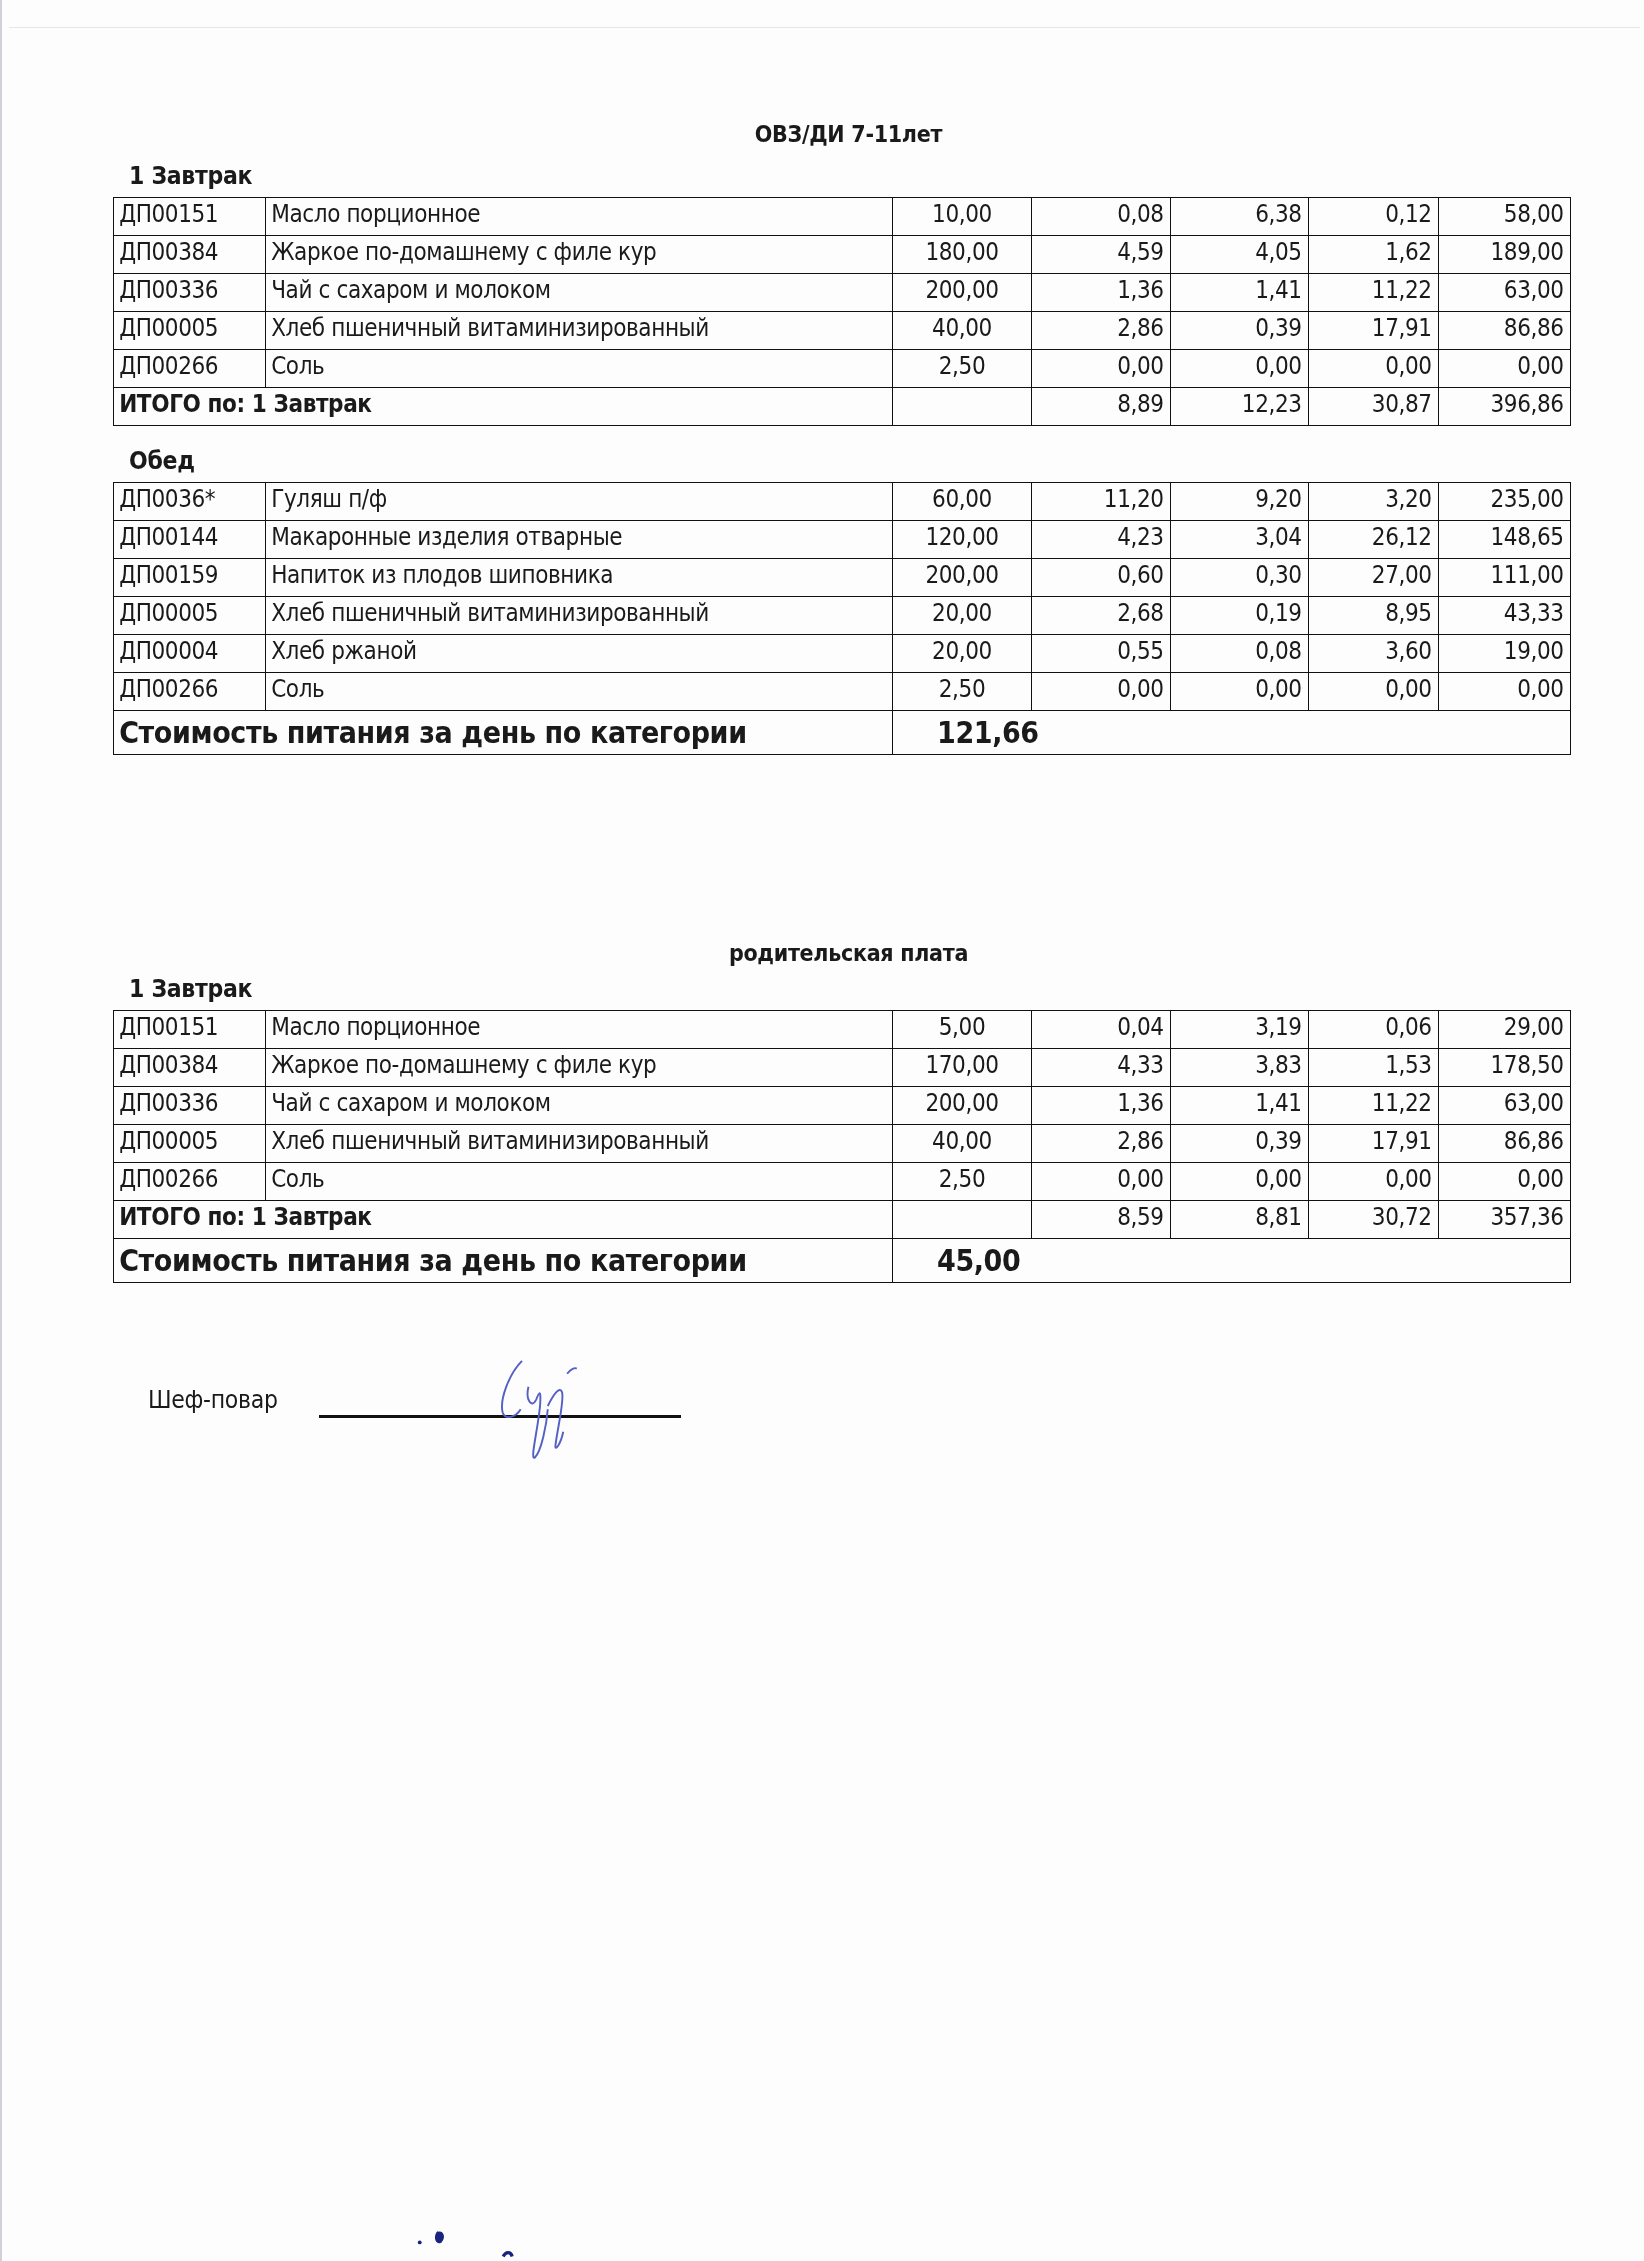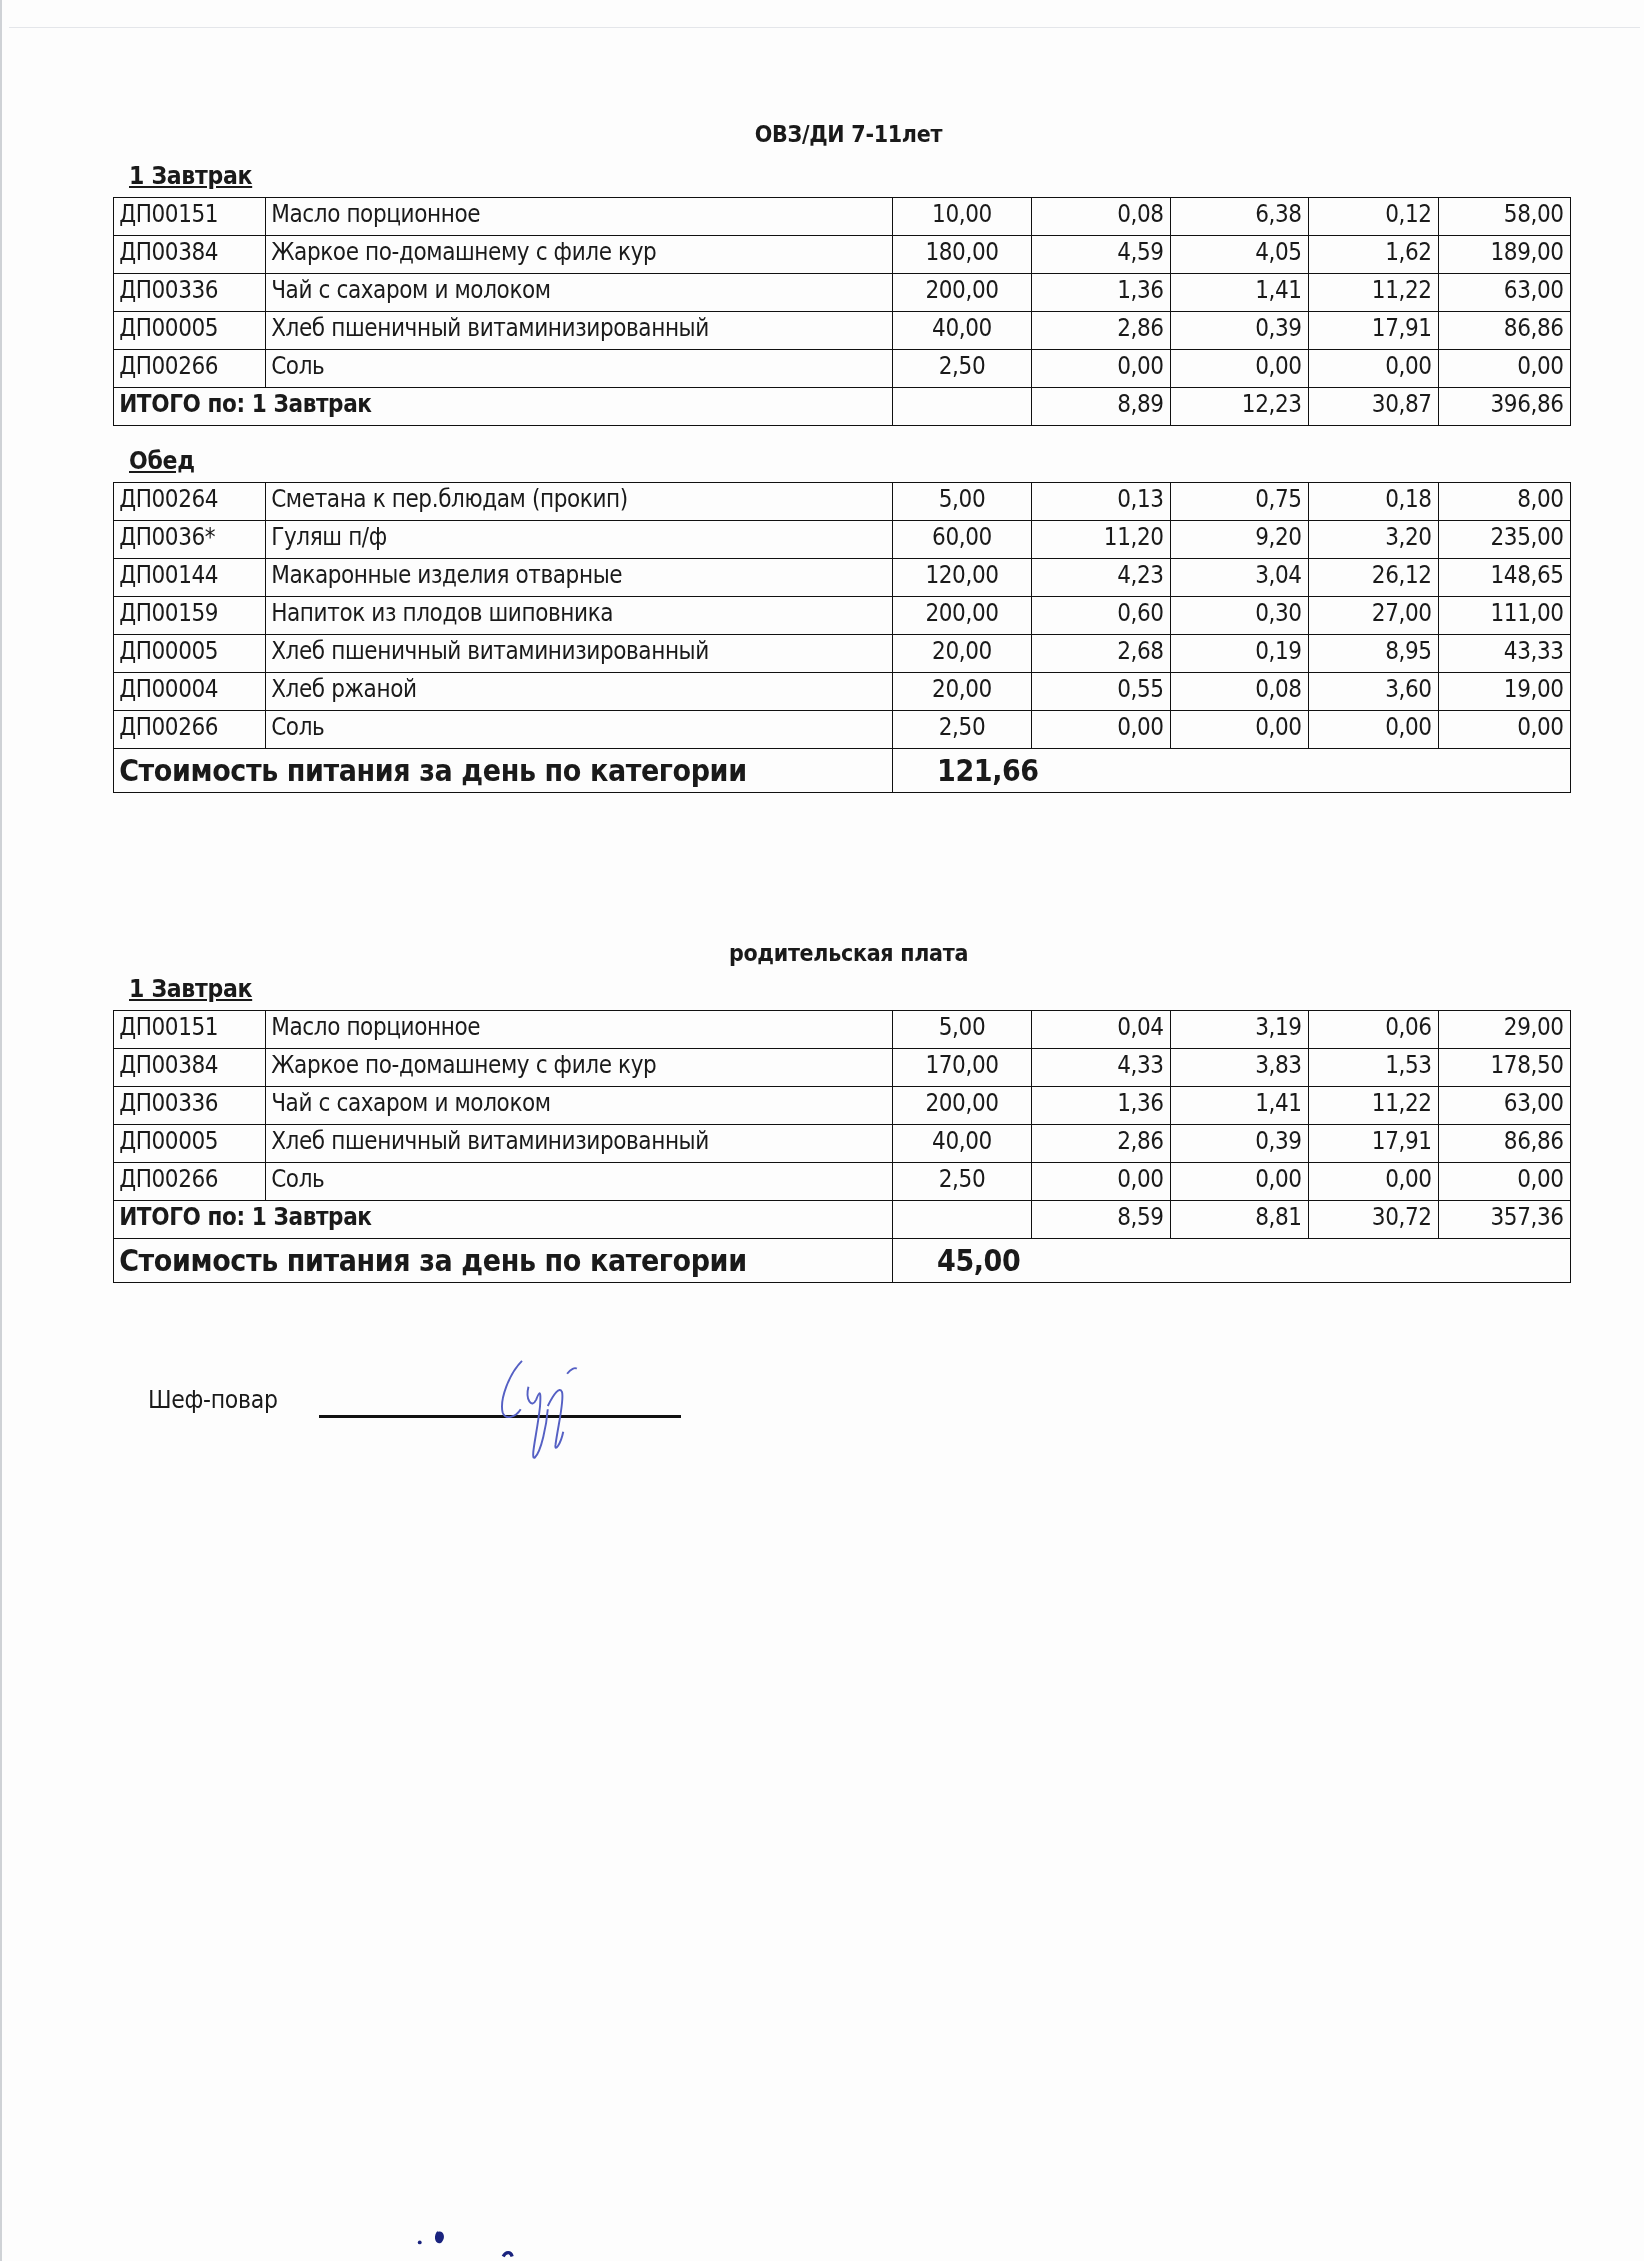--- a/index.html
+++ b/index.html
@@ -12,21 +12,21 @@
   .left-edge { position: absolute; left: 0; top: 0; width: 1.9px; height: 2261px; background: #cfd2d6; }
   .title {
     position: absolute; left: 0; width: 1697px; text-align: center; top: 121px;
     font-size: 23px; font-weight: bold; letter-spacing: -0.3px;
   }
   .subtitle {
     position: absolute; left: 0; width: 1697px; text-align: center;
     font-size: 23px; font-weight: bold; letter-spacing: -0.3px;
   }
   .section-label {
-    position: absolute; left: 129px; font-size: 24.5px; font-weight: bold; letter-spacing: -0.3px; text-decoration: underline;
+    position: absolute; left: 129px; font-size: 24.5px; font-weight: bold; letter-spacing: -0.3px;
   }
   table.menu {
     position: absolute; left: 113px; border-collapse: collapse; table-layout: fixed;
     width: 1455px; font-size: 24px; letter-spacing: -0.4px; padding-left: 12px;
   }
   table.menu td {
     border: 1.9px solid #111; height: 37px; padding: 0 5.2px; vertical-align: top;
     line-height: 32px; white-space: nowrap; overflow: hidden;
   }
   table.menu td.name { border-left: 1.3px dotted #333; }
@@ -126,29 +126,20 @@
       <col class="c-code">
       <col class="c-name">
       <col class="c-qty">
       <col class="c-n1">
       <col class="c-n2">
       <col class="c-n3">
       <col class="c-n4">
     </colgroup>
   <tbody>
       <tr>
-      <td>ДП00264</td>
-      <td class="name">Сметана к пер.блюдам (прокип)</td>
-      <td class="qty">5,00</td>
-      <td class="num">0,13</td>
-      <td class="num">0,75</td>
-      <td class="num">0,18</td>
-      <td class="num">8,00</td>
-    </tr>
-      <tr>
       <td>ДП0036*</td>
       <td class="name">Гуляш п/ф</td>
       <td class="qty">60,00</td>
       <td class="num">11,20</td>
       <td class="num">9,20</td>
       <td class="num">3,20</td>
       <td class="num">235,00</td>
     </tr>
       <tr>
       <td>ДП00144</td>

